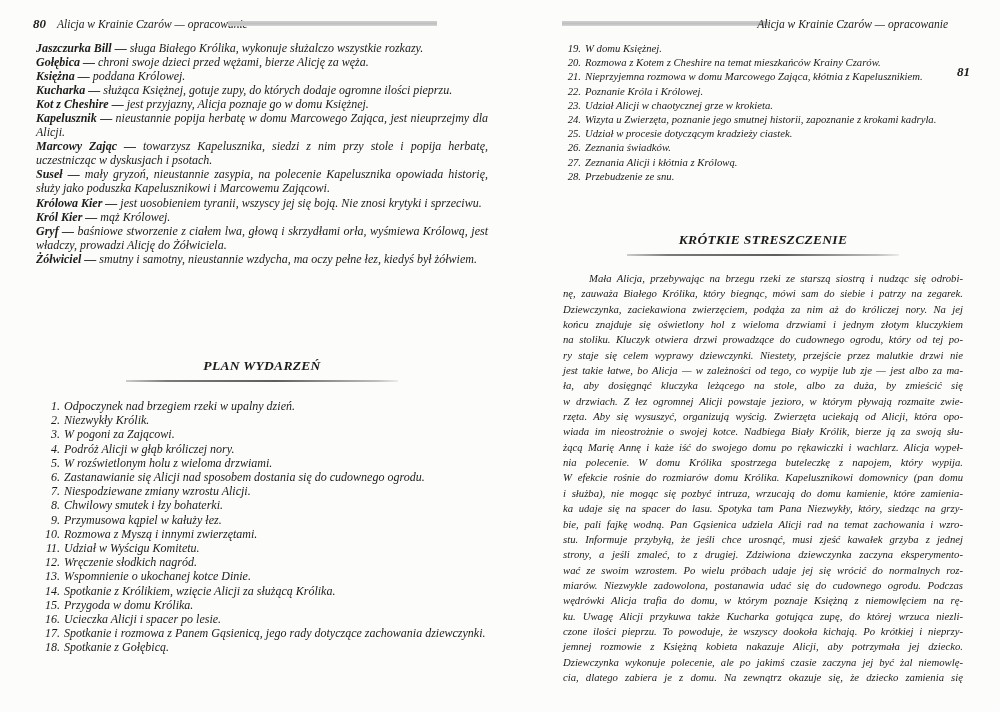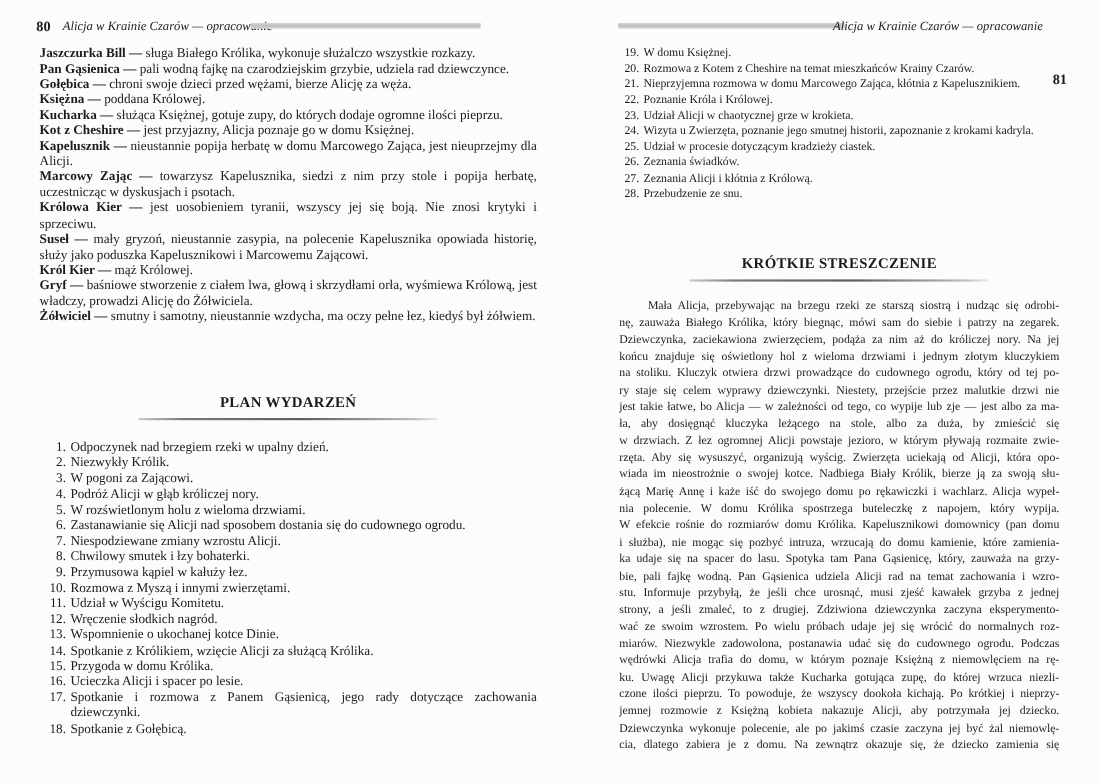--- a/index.html
+++ b/index.html
@@ -4,21 +4,21 @@
 <style>
   html,body{margin:0;padding:0;}
   body{
     width:1000px;height:712px;position:relative;overflow:hidden;
     background:#fcfcfa;color:#1b1b1b;
     font-family:"Liberation Serif","DejaVu Serif",serif;
   }
   .page{position:absolute;top:0;width:500px;height:712px;}
   #page-left{left:0;}
   #page-right{left:500px;}
-  .abs{position:absolute;}
+  .abs{position:absolute;font-style:italic;}
 
   .hdr-num{font-weight:bold;font-size:13px;line-height:13px;}
   .hdr-title{font-style:italic;font-size:11.5px;line-height:12px;white-space:nowrap;}
   .hdr-bar{height:5px;background:linear-gradient(to bottom,#cfcfcf,#bfbfbf 55%,#d6d6d6);}
 
   #page-left .hdr-num{left:33px;top:17px;}
   #page-left .hdr-title{left:57px;top:18px;}
   #page-left .hdr-bar{left:228px;top:21px;width:209px;}
 
   #page-right .hdr-bar{left:62px;top:21px;width:206px;}
@@ -52,29 +52,28 @@
 </head>
 <body>
 
 <section class="page" id="page-left">
   <span class="abs hdr-num">80</span>
   <span class="abs hdr-title">Alicja w Krainie Czarów — opracowanie</span>
   <span class="abs hdr-bar"></span>
 
   <div class="abs char-list" id="char-list">
       <p class="char-entry"><b>Jaszczurka Bill —</b> sługa Białego Królika, wykonuje służalczo wszystkie rozkazy.</p>
-      <p class="char-entry"><b>Pan Gąsienica —</b> pali wodną fajkę na czarodziejskim grzybie, udziela rad dziewczynce.</p>
       <p class="char-entry"><b>Gołębica —</b> chroni swoje dzieci przed wężami, bierze Alicję za węża.</p>
       <p class="char-entry"><b>Księżna —</b> poddana Królowej.</p>
       <p class="char-entry"><b>Kucharka —</b> służąca Księżnej, gotuje zupy, do których dodaje ogromne ilości pieprzu.</p>
       <p class="char-entry"><b>Kot z Cheshire —</b> jest przyjazny, Alicja poznaje go w domu Księżnej.</p>
       <p class="char-entry"><b>Kapelusznik —</b> nieustannie popija herbatę w domu Marcowego Zająca, jest nieuprzejmy dla Alicji.</p>
       <p class="char-entry"><b>Marcowy Zając —</b> towarzysz Kapelusznika, siedzi z nim przy stole i popija herbatę, uczestnicząc w dyskusjach i psotach.</p>
+      <p class="char-entry"><b>Suseł —</b> mały gryzoń, nieustannie zasypia, na polecenie Kapelusznika opowiada historię, służy jako poduszka Kapelusznikowi i Marcowemu Zającowi.</p>
       <p class="char-entry"><b>Królowa Kier —</b> jest uosobieniem tyranii, wszyscy jej się boją. Nie znosi krytyki i sprzeciwu.</p>
-      <p class="char-entry"><b>Suseł —</b> mały gryzoń, nieustannie zasypia, na polecenie Kapelusznika opowiada historię, służy jako poduszka Kapelusznikowi i Marcowemu Zającowi.</p>
       <p class="char-entry"><b>Król Kier —</b> mąż Królowej.</p>
       <p class="char-entry"><b>Gryf —</b> baśniowe stworzenie z ciałem lwa, głową i skrzydłami orła, wyśmiewa Królową, jest władczy, prowadzi Alicję do Żółwiciela.</p>
       <p class="char-entry"><b>Żółwiciel —</b> smutny i samotny, nieustannie wzdycha, ma oczy pełne łez, kiedyś był żółwiem.</p>
     </div>
 
   <h2 class="abs sec-title" style="margin:0;">PLAN WYDARZEŃ</h2>
   <div class="abs sec-rule"></div>
 
   <div class="abs plan" id="plan-left">
       <div class="plan-item">
@@ -212,21 +211,21 @@
       <div class="summary-line">ry staje się celem wyprawy dziewczynki. Niestety, przejście przez malutkie drzwi nie</div>
       <div class="summary-line">jest takie łatwe, bo Alicja — w zależności od tego, co wypije lub zje — jest albo za ma-</div>
       <div class="summary-line">ła, aby dosięgnąć kluczyka leżącego na stole, albo za duża, by zmieścić się</div>
       <div class="summary-line">w drzwiach. Z łez ogromnej Alicji powstaje jezioro, w którym pływają rozmaite zwie-</div>
       <div class="summary-line">rzęta. Aby się wysuszyć, organizują wyścig. Zwierzęta uciekają od Alicji, która opo-</div>
       <div class="summary-line">wiada im nieostrożnie o swojej kotce. Nadbiega Biały Królik, bierze ją za swoją słu-</div>
       <div class="summary-line">żącą Marię Annę i każe iść do swojego domu po rękawiczki i wachlarz. Alicja wypeł-</div>
       <div class="summary-line">nia polecenie. W domu Królika spostrzega buteleczkę z napojem, który wypija.</div>
       <div class="summary-line">W efekcie rośnie do rozmiarów domu Królika. Kapelusznikowi domownicy (pan domu</div>
       <div class="summary-line">i służba), nie mogąc się pozbyć intruza, wrzucają do domu kamienie, które zamienia-</div>
-      <div class="summary-line">ka udaje się na spacer do lasu. Spotyka tam Pana Gąsienicę, który, zauważa na grzy-</div>
+      <div class="summary-line">ka udaje się na spacer do lasu. Spotyka tam Pana Niezwykły, który, siedząc na grzy-</div>
       <div class="summary-line">bie, pali fajkę wodną. Pan Gąsienica udziela Alicji rad na temat zachowania i wzro-</div>
       <div class="summary-line">stu. Informuje przybyłą, że jeśli chce urosnąć, musi zjeść kawałek grzyba z jednej</div>
       <div class="summary-line">strony, a jeśli zmaleć, to z drugiej. Zdziwiona dziewczynka zaczyna eksperymento-</div>
       <div class="summary-line">wać ze swoim wzrostem. Po wielu próbach udaje jej się wrócić do normalnych roz-</div>
       <div class="summary-line">miarów. Niezwykle zadowolona, postanawia udać się do cudownego ogrodu. Podczas</div>
       <div class="summary-line">wędrówki Alicja trafia do domu, w którym poznaje Księżną z niemowlęciem na rę-</div>
       <div class="summary-line">ku. Uwagę Alicji przykuwa także Kucharka gotująca zupę, do której wrzuca niezli-</div>
       <div class="summary-line">czone ilości pieprzu. To powoduje, że wszyscy dookoła kichają. Po krótkiej i nieprzy-</div>
       <div class="summary-line">jemnej rozmowie z Księżną kobieta nakazuje Alicji, aby potrzymała jej dziecko.</div>
       <div class="summary-line">Dziewczynka wykonuje polecenie, ale po jakimś czasie zaczyna jej być żal niemowlę-</div>

